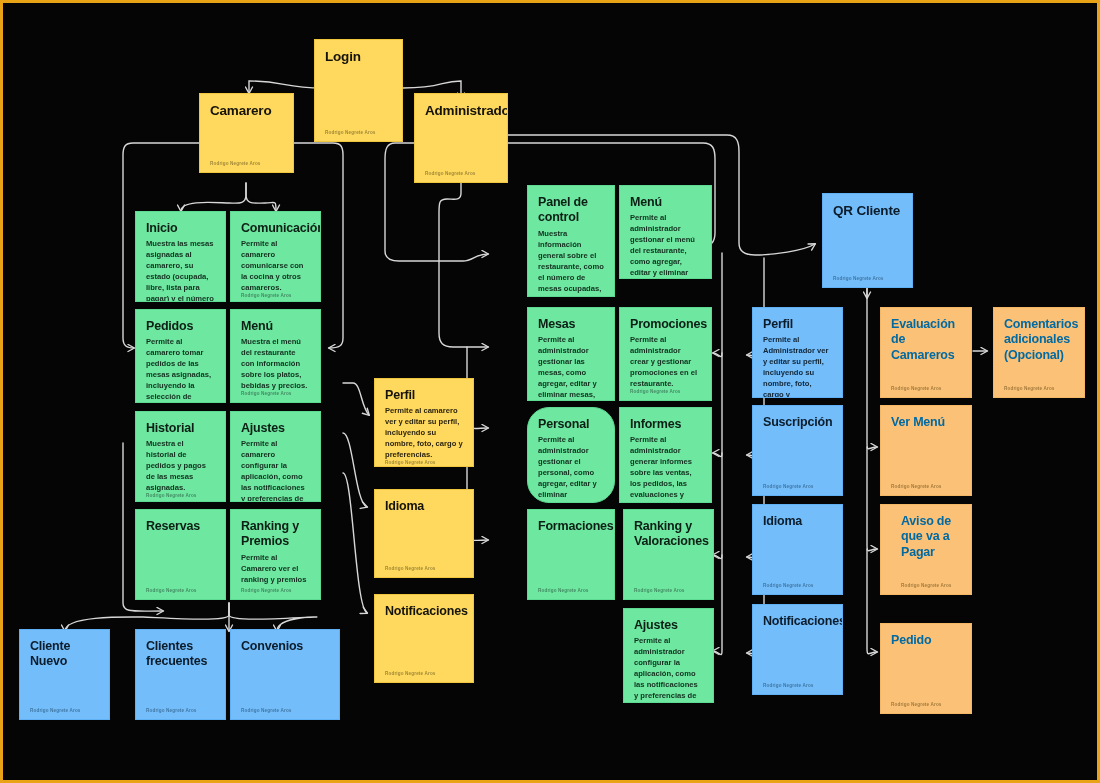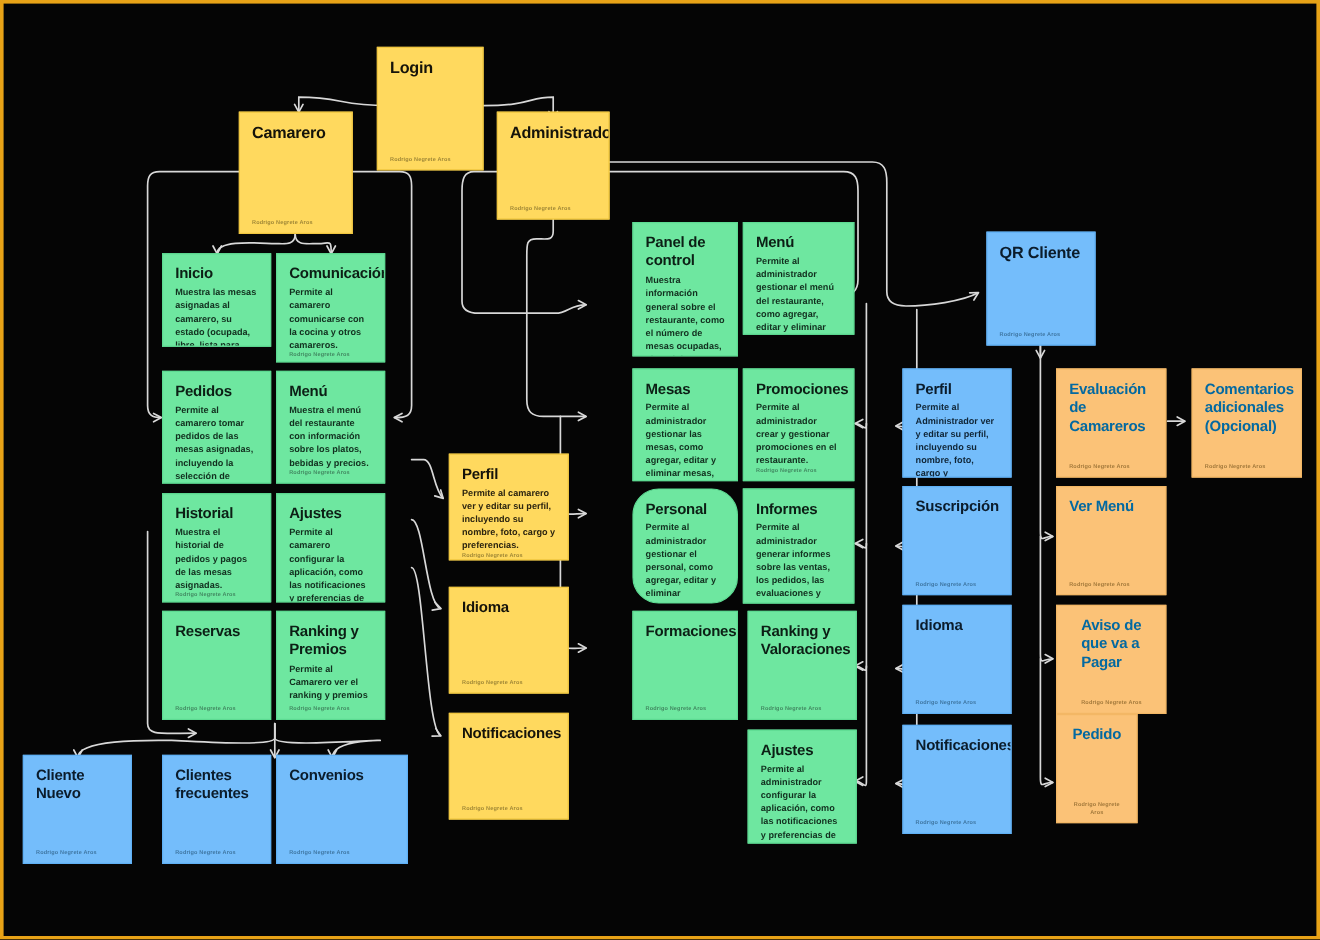--- a/index.html
+++ b/index.html
@@ -129,36 +129,36 @@
 
       <path d="M970,348 L984,348"></path>
     </g>
   </svg>
 
   <div class="card c-yellow big" style="left:311px;top:36px;width:89px;height:103px;">
     <div class="title">Login</div>
     <div class="author">Rodrigo Negrete Aros</div>
   </div>
 
-  <div class="card c-yellow big" style="left:196px;top:90px;width:95px;height:102px;">
+  <div class="card c-yellow big" style="left:196px;top:90px;width:95px;height:80px;">
     <div class="title">Camarero</div>
     <div class="author">Rodrigo Negrete Aros</div>
   </div>
 
   <div class="card c-yellow big" style="left:411px;top:90px;width:94px;height:90px;">
     <div class="title">Administrador</div>
     <div class="author">Rodrigo Negrete Aros</div>
   </div>
 
   <div class="card c-blue big" style="left:819px;top:190px;width:91px;height:95px;">
     <div class="title">QR Cliente</div>
     <div class="author">Rodrigo Negrete Aros</div>
   </div>
 
-  <div class="card c-green" style="left:132px;top:208px;width:91px;height:78px;">
+  <div class="card c-green" style="left:132px;top:208px;width:91px;height:91px;">
     <div class="title">Inicio</div>
     <div class="desc">Muestra las mesas asignadas al camarero, su estado (ocupada, libre, lista para pagar) y el número de comensales.</div>
 
   </div>
   <div class="card c-green" style="left:227px;top:208px;width:91px;height:91px;">
     <div class="title">Comunicación</div>
     <div class="desc">Permite al camarero comunicarse con la cocina y otros camareros.</div>
     <div class="author">Rodrigo Negrete Aros</div>
   </div>
 
@@ -295,21 +295,21 @@
   <div class="card c-orange" style="left:877px;top:402px;width:92px;height:91px;">
     <div class="title">Ver Menú</div>
     <div class="desc"></div>
     <div class="author">Rodrigo Negrete Aros</div>
   </div>
   <div class="card c-orange" style="left:877px;top:501px;width:92px;height:91px;padding-left:20px;">
     <div class="title">Aviso de que va a Pagar</div>
     <div class="desc"></div>
     <div class="author">Rodrigo Negrete Aros</div>
   </div>
-  <div class="card c-orange" style="left:877px;top:592px;width:68px;height:91px;text-align:center;">
+  <div class="card c-orange" style="left:877px;top:620px;width:92px;height:91px;">
     <div class="title">Pedido</div>
     <div class="desc"></div>
     <div class="author">Rodrigo Negrete Aros</div>
   </div>
 
   <div class="card c-blue" style="left:16px;top:626px;width:91px;height:91px;">
     <div class="title">Cliente Nuevo</div>
     <div class="desc"></div>
     <div class="author">Rodrigo Negrete Aros</div>
   </div>

